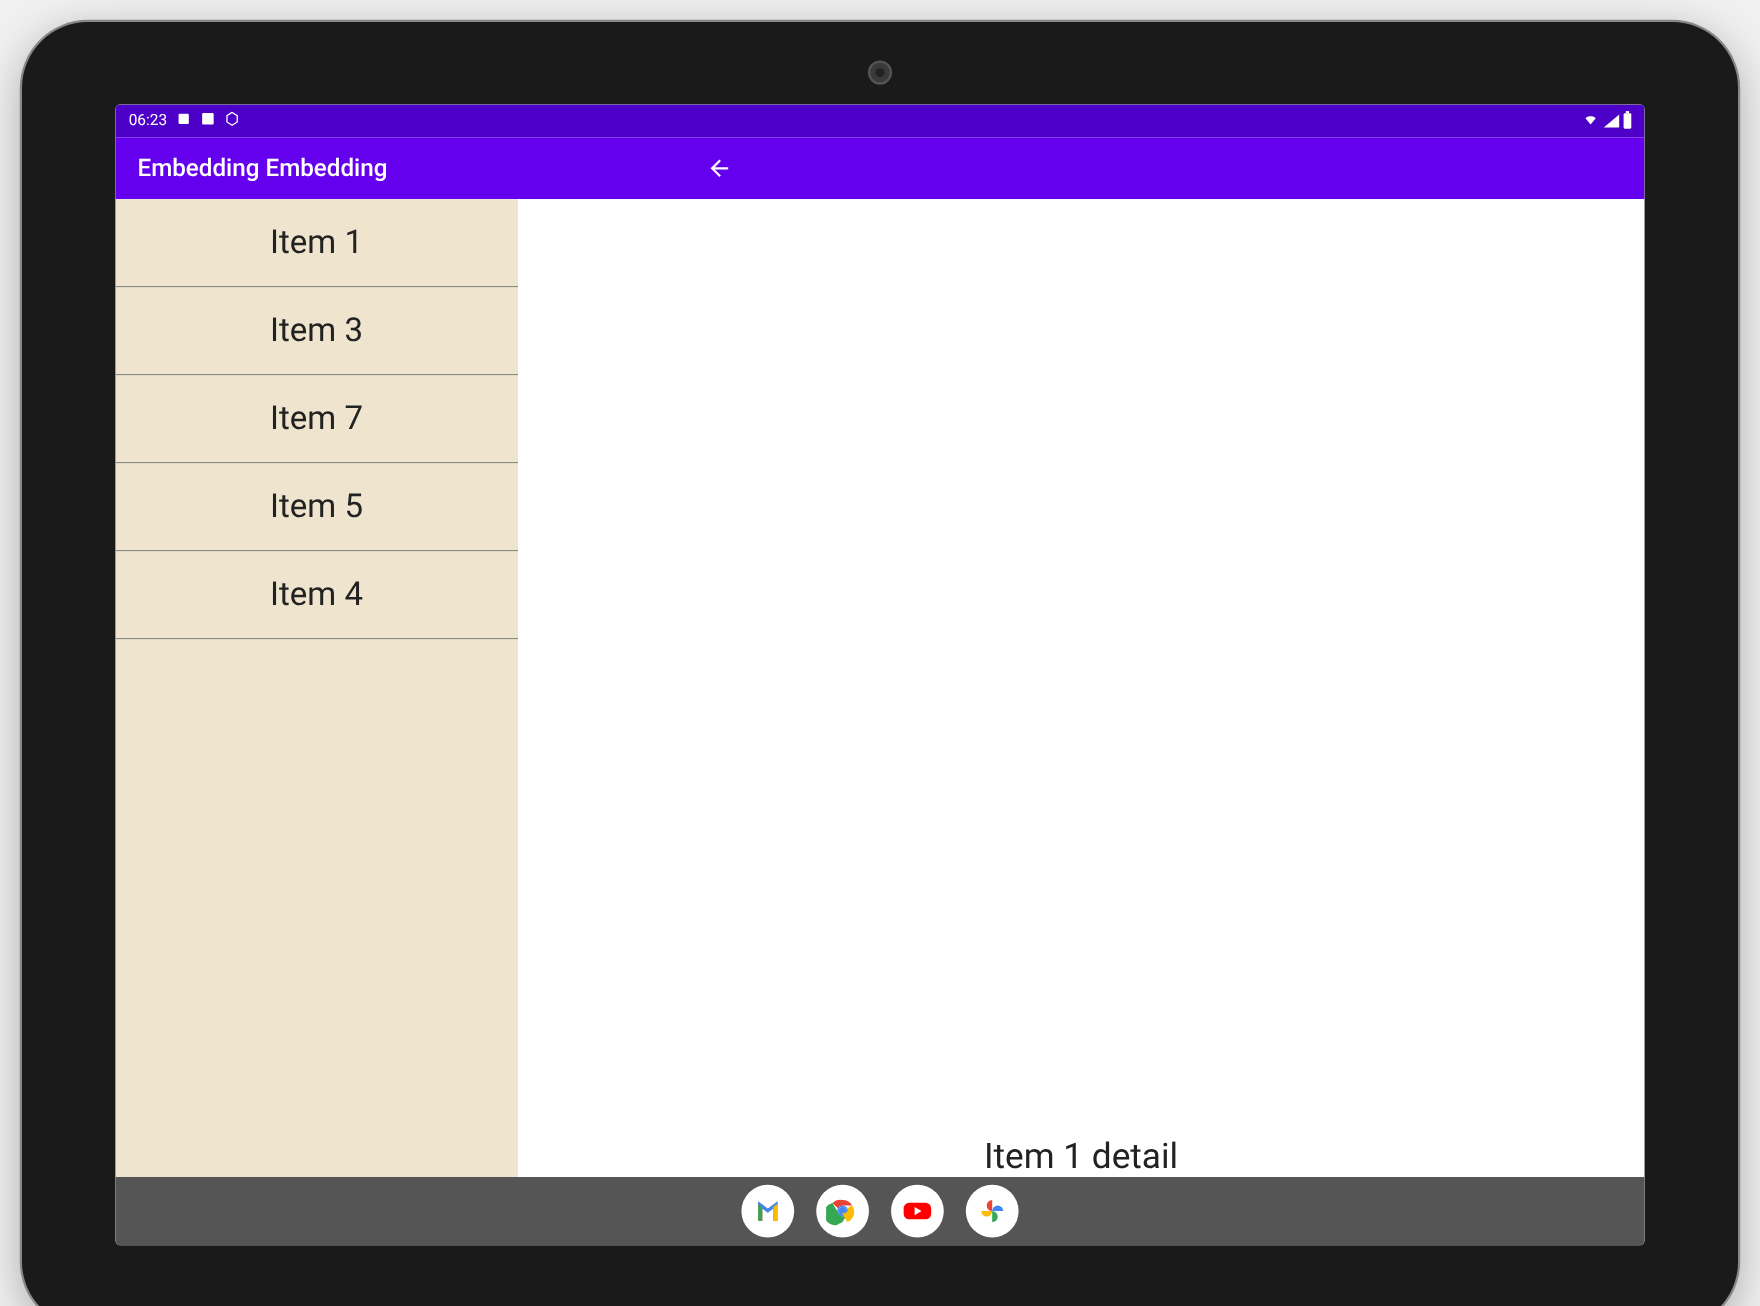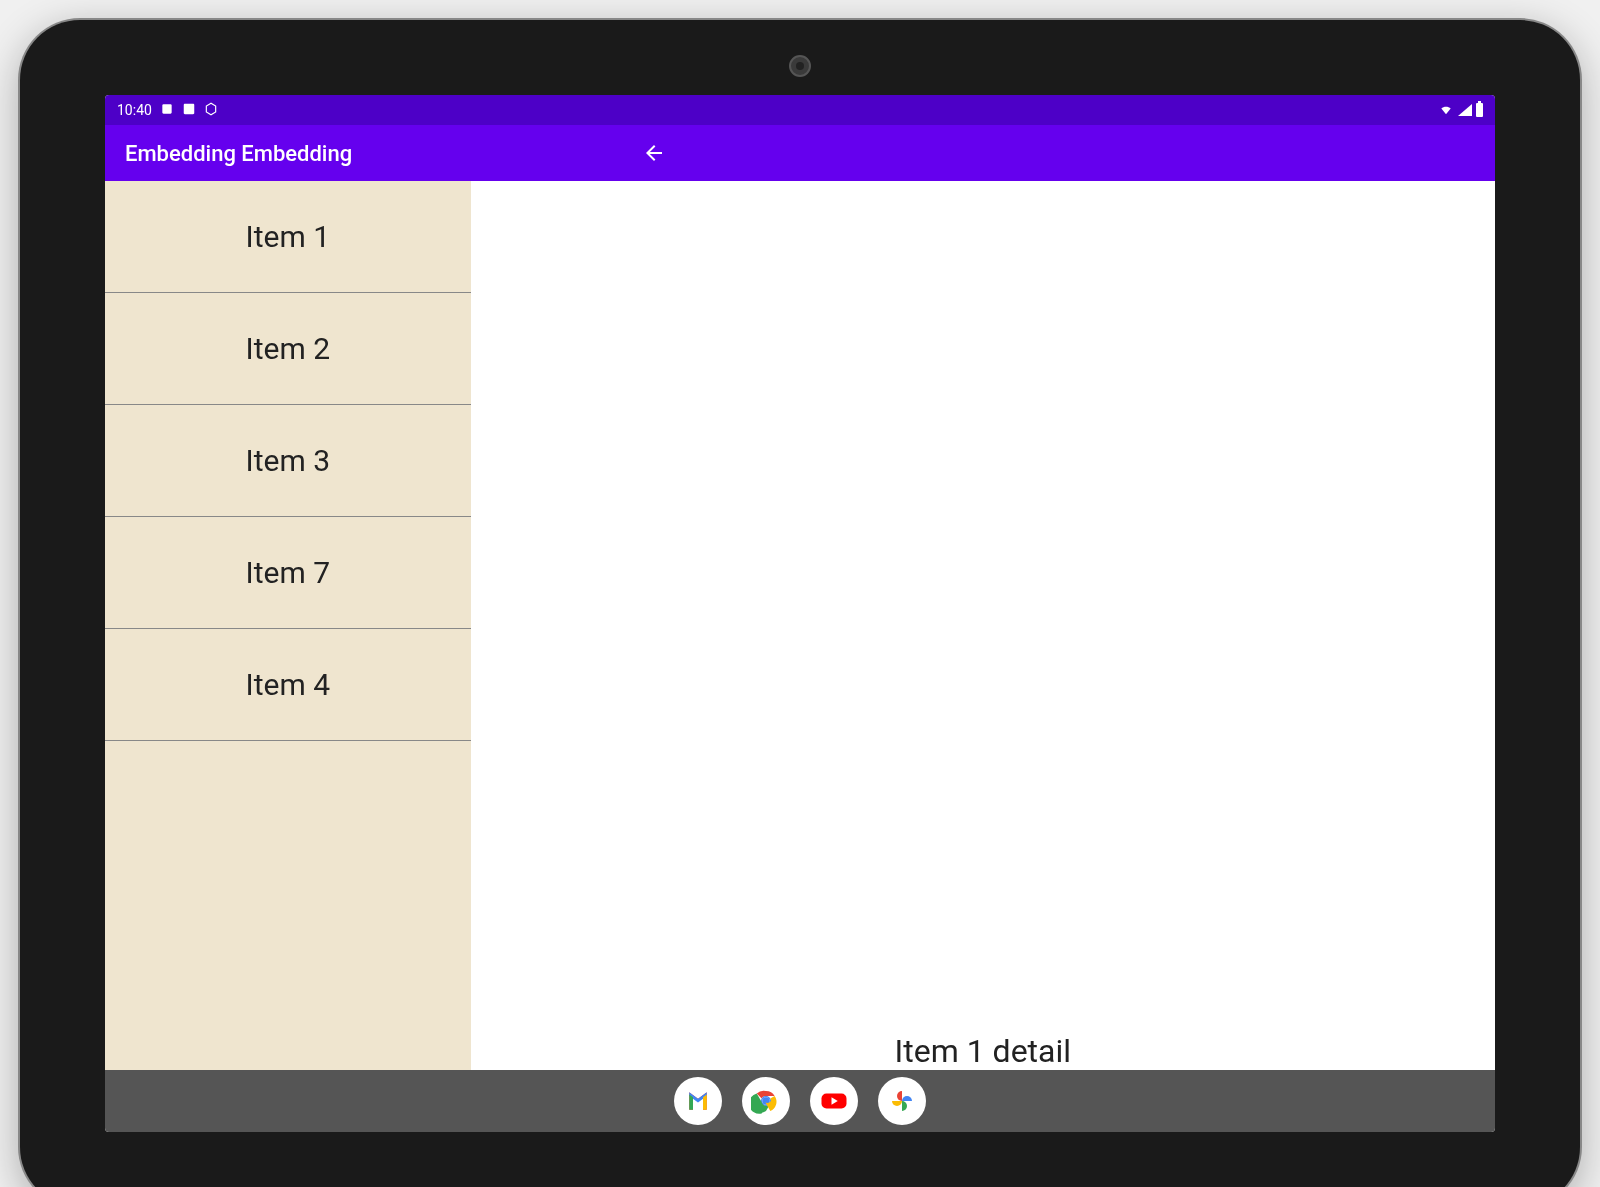--- a/index.html
+++ b/index.html
@@ -117,21 +117,21 @@
       overflow: hidden;
     }
     
     .list-pane {
       width: 26.3%;
       background: #efe5cf;
       overflow-y: auto;
     }
     
     .list-item {
-      height: 112px;
+      height: 80px;
       display: flex;
       align-items: center;
       justify-content: center;
       border-bottom: 1px solid #888;
       font-size: 30px;
       color: #222;
       cursor: pointer;
     }
     
     .detail-pane {
@@ -195,21 +195,21 @@
   </style>
 </head>
 <body>
 
 <div class="tablet-frame">
   <div class="camera"></div>
   <div class="screen">
 
     <div class="status-bar">
       <div class="status-left">
-        <span>10:40</span>
+        <span>06:23</span>
         <span>
           <svg width="14" height="14" viewBox="0 0 24 24" fill="white">
               <rect x="4" y="4" width="16" height="16" rx="2"></rect>
             </svg>
         </span>
         <span>
           <svg width="14" height="14" viewBox="0 0 24 24" fill="white">
               <path d="M19 3H5c-1.1 0-2 .9-2 2v14c0 1.1.9 2 2 2h14c1.1 0 2-.9 2-2V5c0-1.1-.9-2-2-2z"></path>
             </svg>
         </span>
@@ -240,27 +240,27 @@
         </span>
       </div>
     </div>
 
     <div class="content-area">
       <div class="list-pane">
         <div class="list-item">
           <span>Item 1</span>
         </div>
         <div class="list-item">
-          <span>Item 2</span>
-        </div>
-        <div class="list-item">
           <span>Item 3</span>
         </div>
         <div class="list-item">
           <span>Item 7</span>
+        </div>
+        <div class="list-item">
+          <span>Item 5</span>
         </div>
         <div class="list-item">
           <span>Item 4</span>
         </div>
         <div class="list-item" style="border-bottom:none;"></div>
       </div>
 
       <div class="detail-pane">
         <span class="detail-text">Item 1 detail</span>
       </div>

